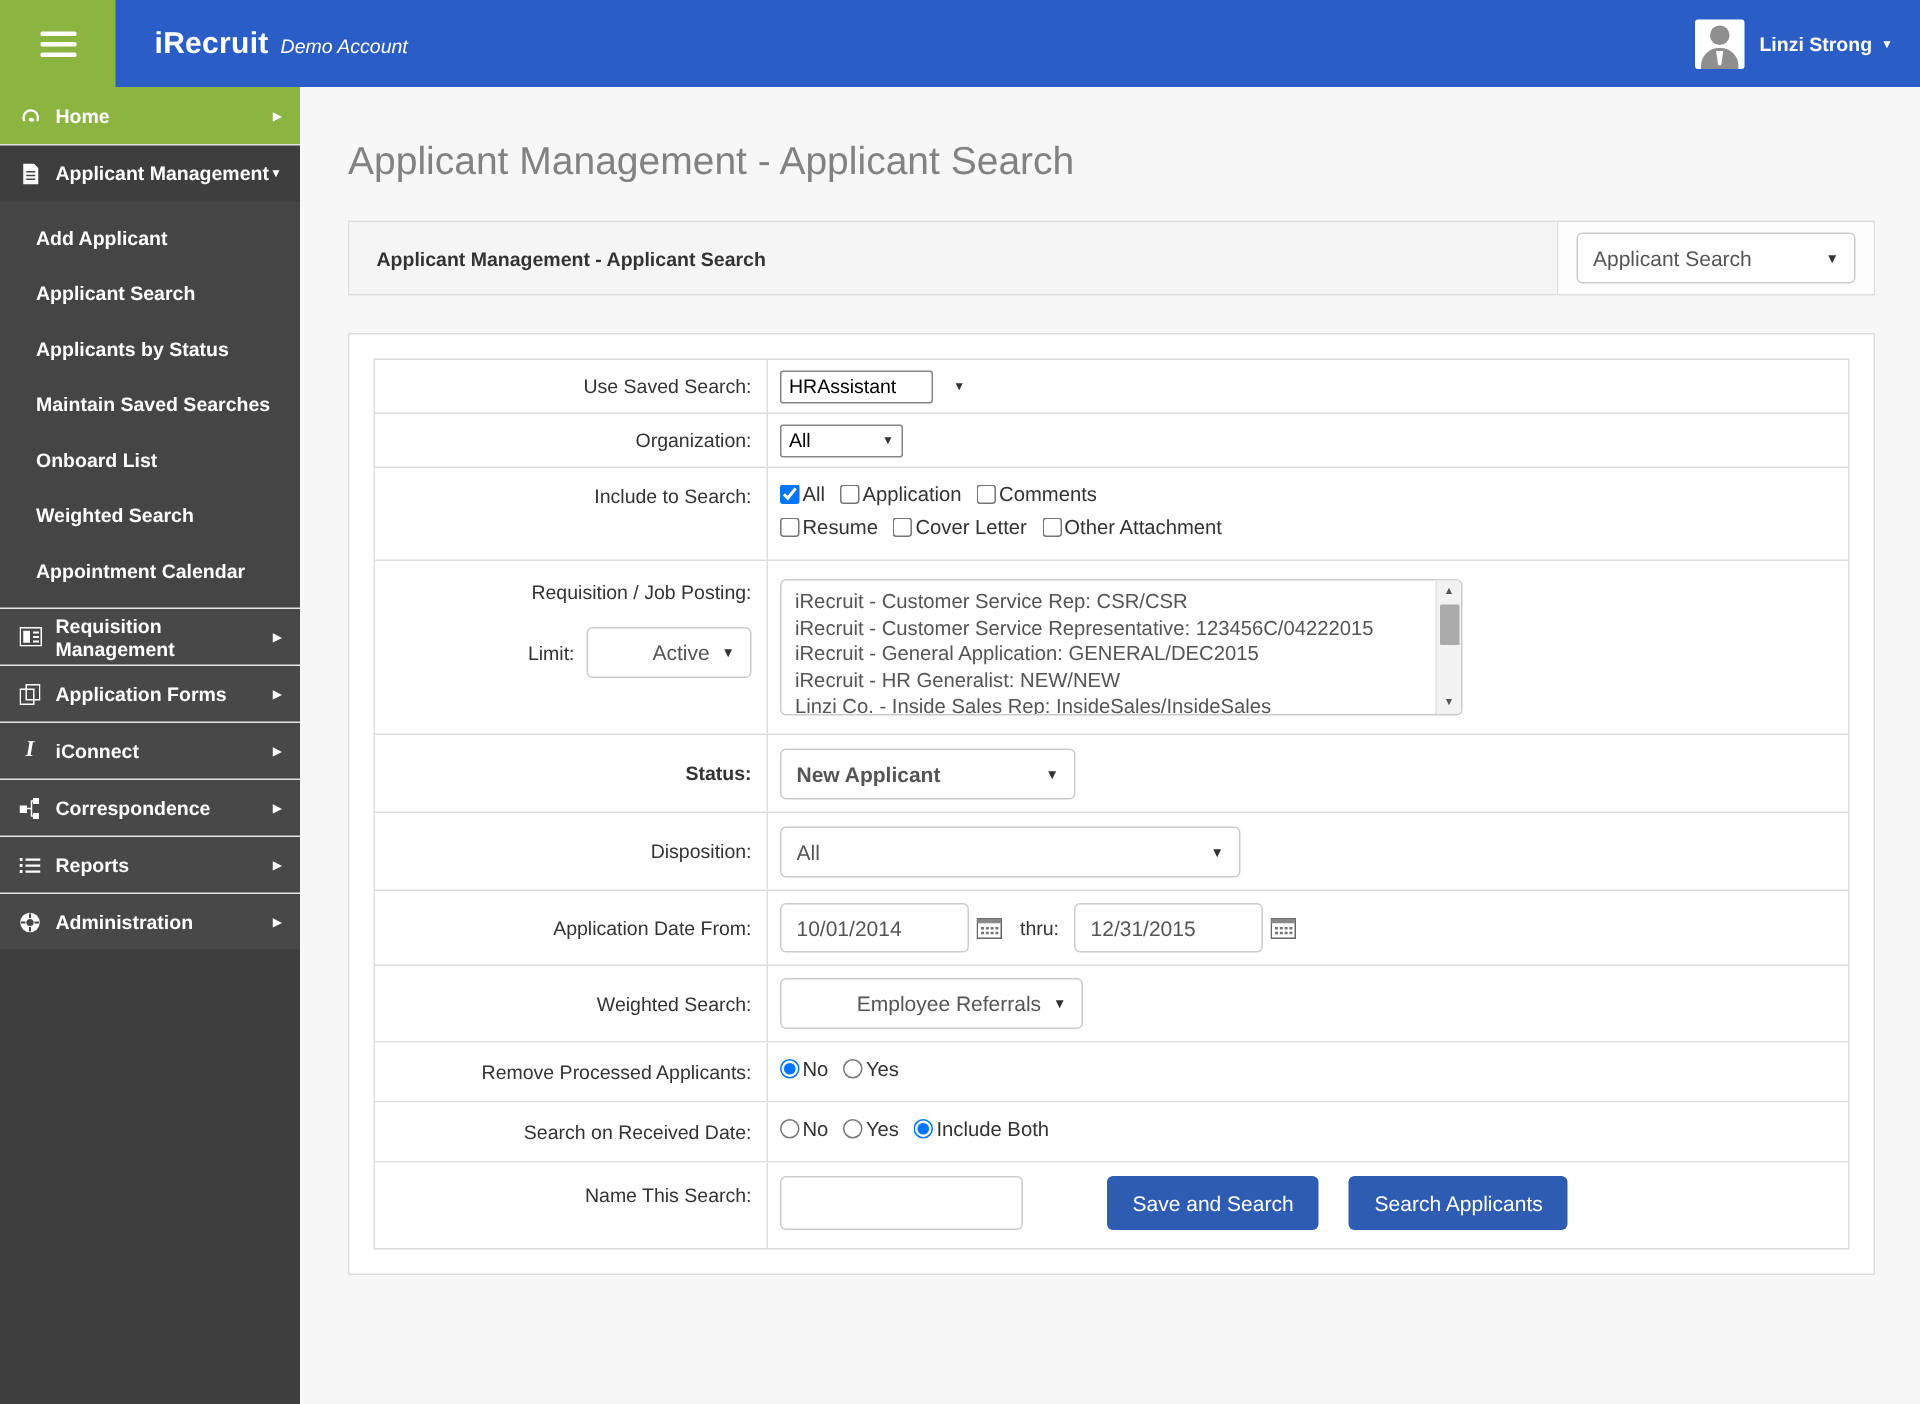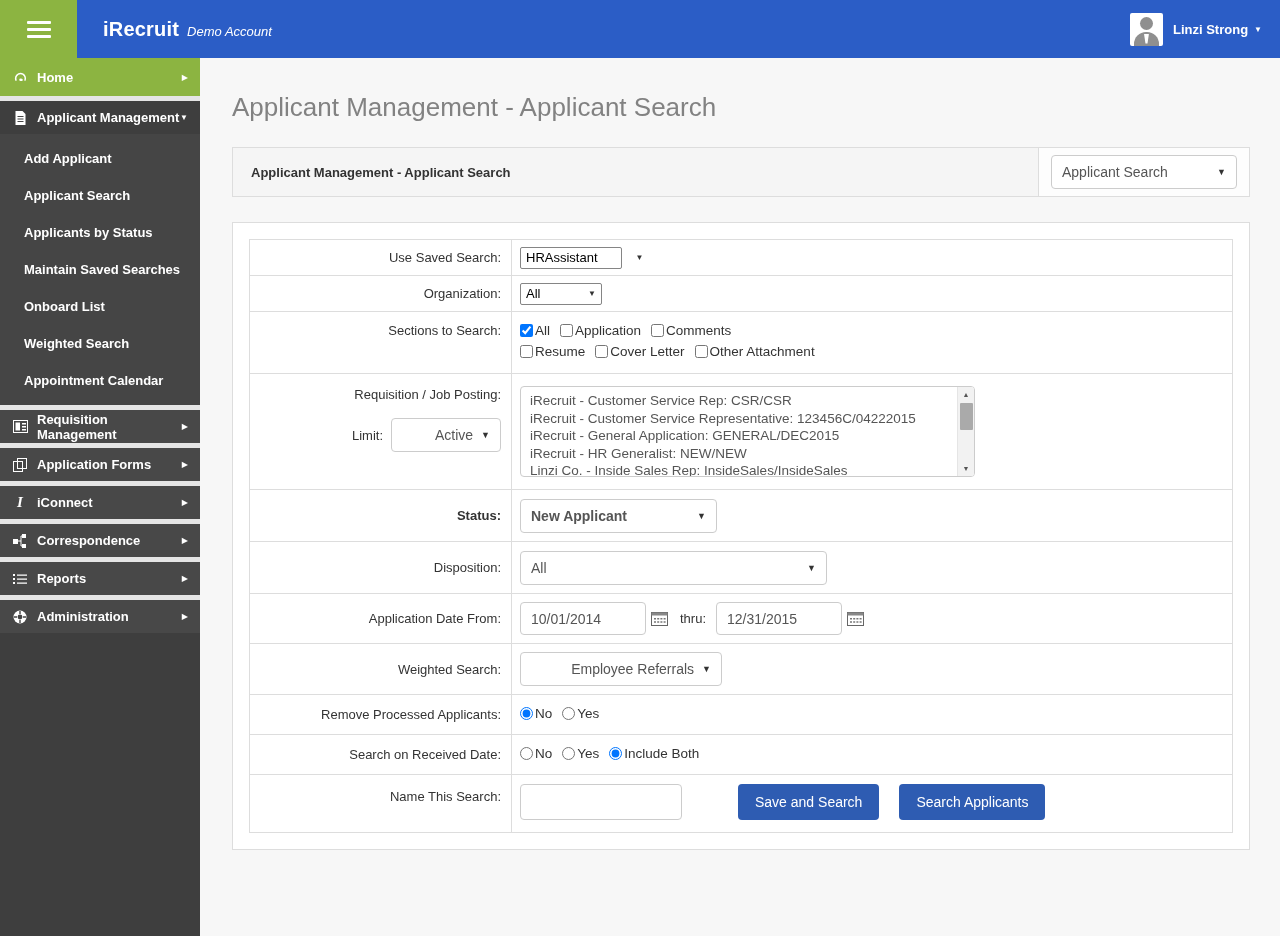--- a/index.html
+++ b/index.html
@@ -16,21 +16,21 @@
   .userbox { margin-left:auto; margin-right:18px; display:flex; align-items:center; cursor:pointer; }
   .avatar { width:33px; height:33px; background:#fff; border-radius:2px; position:relative; overflow:hidden; }
   .avatar .head { position:absolute; width:13px; height:13px; border-radius:50%; background:#8f8f8f; left:10px; top:4px; }
   .avatar .shoulders { position:absolute; width:25px; height:16px; border-radius:12px 12px 0 0; background:#8f8f8f; left:4px; top:19px; }
   .avatar .tie { position:absolute; width:5px; height:10px; background:#fff; left:14px; top:21px; clip-path:polygon(0 0,100% 0,70% 100%,30% 100%); }
   .username { color:#fff; font-size:13px; font-weight:bold; margin-left:10px; }
   .caret-dn-w { color:#fff; font-size:8px; margin-left:6px; }
 
   
   .sidebar { position:absolute; top:58px; left:0; width:200px; height:878px; background:#3e3e3e; }
-  .nav-item { height:38px; display:flex; align-items:center; padding:0 12px; background:#484848; border-top:5px solid #e5e5e5; color:#fff; font-size:13px; font-weight:bold; cursor:pointer; }
+  .nav-item { height:38px; display:flex; align-items:center; padding:0 12px; background:#484848; border-top:1px solid #e5e5e5; color:#fff; font-size:13px; font-weight:bold; cursor:pointer; }
   .nav-item.first { border-top:none; }
   .nav-item.active-green { background:#8cb441; }
   .nav-item.open { background:#3e3e3e; }
   .nav-icon { width:16px; height:16px; margin-right:9px; display:flex; align-items:center; justify-content:center; flex:none; }
   .nav-label { flex:1; }
   .nav-caret { font-size:8px; color:#fff; }
   .submenu { background:#454545; padding:6px 0; }
   .submenu-item { height:37px; display:flex; align-items:center; padding-left:24px; color:#fff; font-size:13px; font-weight:bold; cursor:pointer; }
   .iconnect-i { font-family:"Liberation Serif","DejaVu Serif",serif; font-style:italic; font-weight:bold; font-size:15px; color:#fff; }
 
@@ -250,21 +250,21 @@
         <div class="fvalue">
           <div class="sel-sm" style="width:82px;">
             <span class="sel-text">All</span>
             <span class="caret">▼</span>
           </div>
         </div>
       </div>
 
 
       <div class="frow" style="height:62px;">
-        <div class="flabel" style="align-items:flex-start; padding-top:11px;">Sections to Search:</div>
+        <div class="flabel" style="align-items:flex-start; padding-top:11px;">Include to Search:</div>
         <div class="fvalue" style="flex-direction:column; align-items:flex-start; justify-content:center; gap:3px;">
           <div class="optline"><label><input type="checkbox" checked="" style="">All</label><label><input type="checkbox" style="">Application</label><label><input type="checkbox" style="">Comments</label></div>
           <div class="optline"><label><input type="checkbox" style="">Resume</label><label><input type="checkbox" style="">Cover Letter</label><label><input type="checkbox" style="">Other Attachment</label></div>
         </div>
       </div>
 
       <div class="frow" style="height:116px;">
         <div class="flabel req-label-cell">
           <span>Requisition / Job Posting:</span>
           <div class="limit-row">

